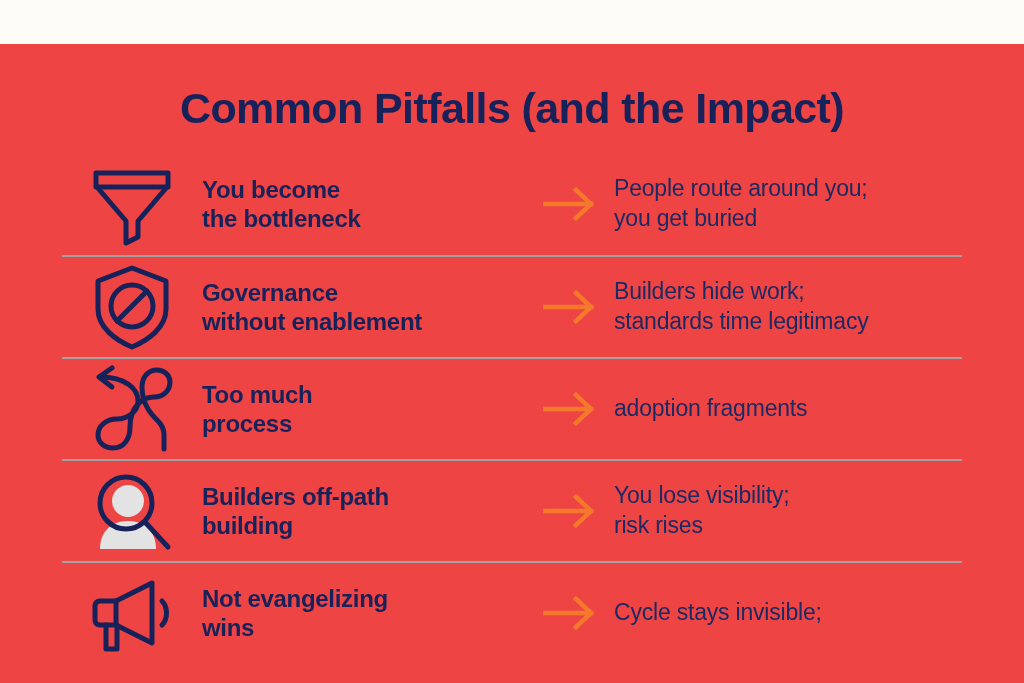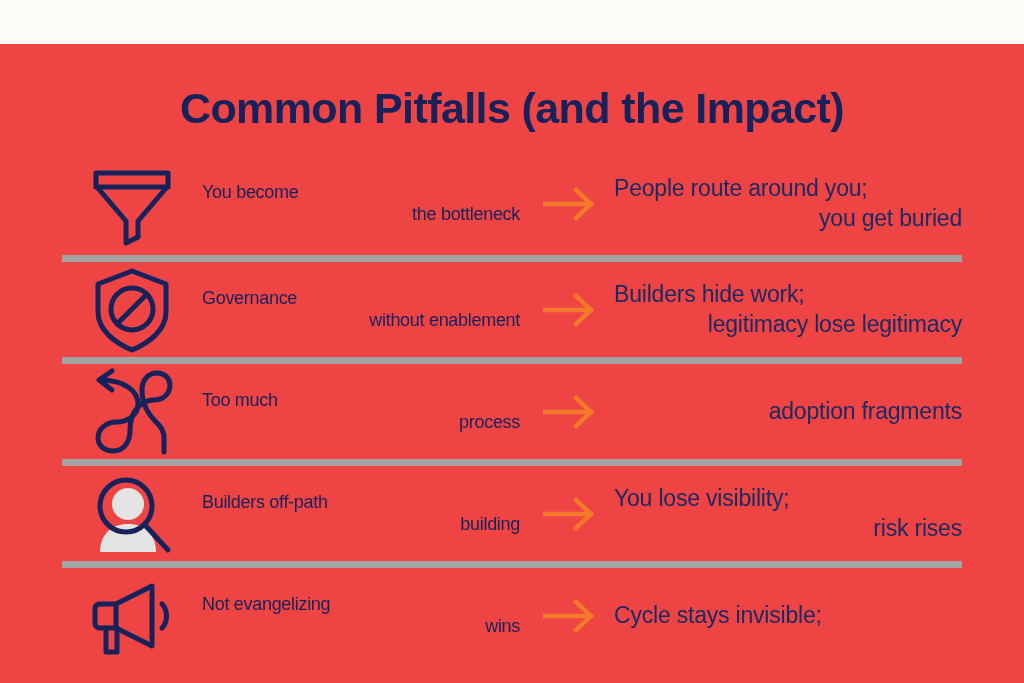--- a/index.html
+++ b/index.html
@@ -34,58 +34,58 @@
     margin-top: 22px;
     padding: 0 62px;
   }
   .row {
     display: flex;
     align-items: center;
     height: 102px;
     box-sizing: border-box;
   }
   .row + .row {
-    border-top: 7px solid #a3a3a3;
+    border-top: 2px solid #a3a3a3;
   }
   .icon-cell {
     width: 140px;
     flex: 0 0 140px;
     display: flex;
     align-items: center;
     justify-content: center;
   }
   .icon-cell svg {
     display: block;
   }
   .pitfall-cell {
     flex: 1 1 auto;
     color: #17225B;
-    font-size: 18px;
-    font-weight: normal;
+    font-size: 24px;
+    font-weight: bold;
     line-height: 1.22;
     letter-spacing: -0.3px;
     padding-right: 8px;
   }
   .arrow-cell {
     width: 86px;
     flex: 0 0 86px;
     display: flex;
     align-items: center;
     justify-content: center;
   }
   .impact-cell {
     width: 348px;
     flex: 0 0 348px;
     color: #1B2A63;
     font-size: 23px;
     font-weight: normal;
     line-height: 1.3;
     letter-spacing: -0.2px;
   }
-  .l2 { display: block; text-align: right; }
+  .l2 { display: block; }
 </style>
 </head>
 <body>
 
 <div class="poster">
 
   <div class="title">Common Pitfalls (and the Impact)</div>
 
   <div class="rows">
 
@@ -125,21 +125,21 @@
         <span class="l2">without enablement</span>
       </div>
       <div class="arrow-cell">
         <svg width="56" height="34" viewBox="0 0 56 34" fill="none" stroke="#F4792B" stroke-width="4.5" stroke-linecap="square" stroke-linejoin="miter">
           <line x1="2" y1="17" x2="48" y2="17"></line>
           <polyline points="33,3 48,17 33,31"></polyline>
         </svg>
       </div>
       <div class="impact-cell">
         <span class="l1">Builders hide work;</span>
-        <span class="l2">legitimacy lose legitimacy</span>
+        <span class="l2">standards time legitimacy</span>
       </div>
     </div>
 
     <div class="row">
       <div class="icon-cell">
         <svg width="92" height="92" viewBox="0 0 92 92" fill="none" stroke="#17225B" stroke-width="5" stroke-linejoin="round" stroke-linecap="round">
           <path d="M14 14 C40 14 52 26 52 38 C52 50 40 56 31 56 C20 56 12 63 12 72 C12 80 19 85 27 85 C38 85 44 76 44 64 C44 44 56 34 68 34 C78 34 84 27 84 19 C84 12 78 7 71 7 C62 7 56 14 56 24 C56 42 66 52 72 58 C76 62 78 66 78 72 L78 86"></path>
           <polyline points="26,5 13,14 26,24"></polyline>
         </svg>
       </div>

